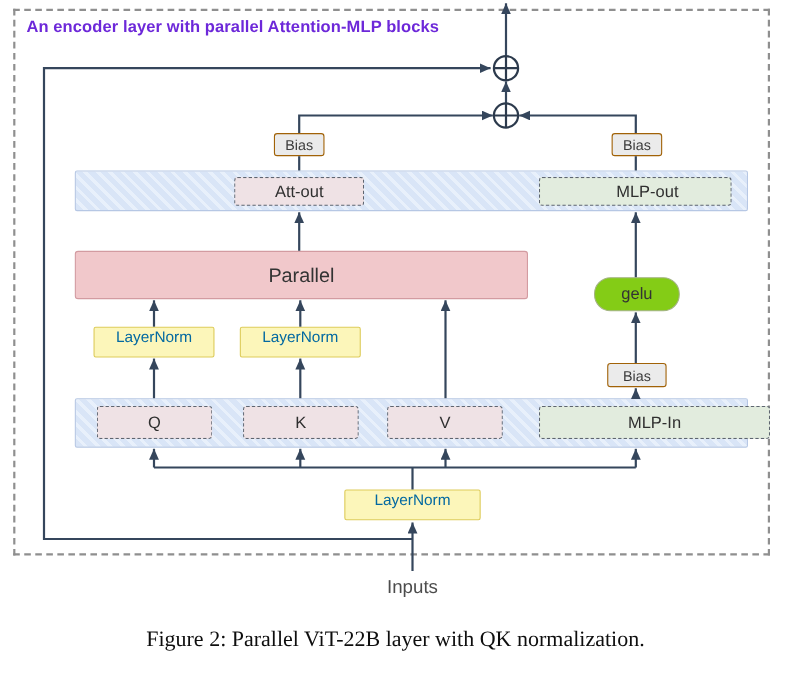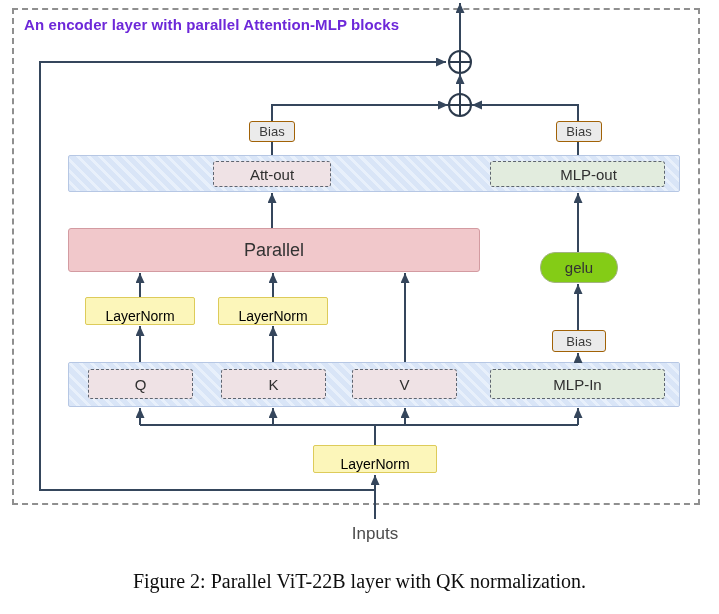--- a/index.html
+++ b/index.html
@@ -40,22 +40,22 @@
   }
   .gelu-box{
     position:absolute;left:540px;top:252px;width:78px;height:31px;box-sizing:border-box;
     background:#84cc16;border:1px solid #a3b383;border-radius:15px;
     display:flex;align-items:center;justify-content:center;
     font-size:15px;color:#333;
   }
   .layernorm-box{
     position:absolute;height:28px;box-sizing:border-box;
     background:#fcf6ba;border:1px solid #ddcb5a;border-radius:2px;
-    display:flex;align-items:flex-end;justify-content:center;
-    font-size:14px;color:#000000;
+    display:flex;align-items:flex-start;justify-content:center;
+    font-size:14px;color:#0369a1;
   }
   .bias-box{
     position:absolute;box-sizing:border-box;
     background:#ebebeb;border:1px solid #a16207;border-radius:3px;
     display:flex;align-items:center;justify-content:center;
     font-size:13px;color:#3b3b3b;
   }
   .inputs-label{
     position:absolute;left:325px;top:524px;width:100px;text-align:center;
     font-size:17px;color:#4c4c4c;
@@ -112,21 +112,21 @@
   <div class="band band-lower"></div>
   <div class="dashed-box fill-att" style="left:88px;top:369px;width:105px;height:30px;">
     <span>Q</span>
   </div>
   <div class="dashed-box fill-att" style="left:221px;top:369px;width:105px;height:30px;">
     <span>K</span>
   </div>
   <div class="dashed-box fill-att" style="left:352px;top:369px;width:105px;height:30px;">
     <span>V</span>
   </div>
-  <div class="dashed-box fill-mlp" style="left:490px;top:369px;width:175px;height:30px;">
+  <div class="dashed-box fill-mlp" style="left:490px;top:369px;width:210px;height:30px;">
     <span>MLP-In</span>
   </div>
 
   <div class="layernorm-box" style="left:313px;top:445px;width:124px;">
     <span>LayerNorm</span>
   </div>
 
   <div class="inputs-label">Inputs</div>
 
   <div class="caption">Figure 2: Parallel ViT-22B layer with QK normalization.</div>

